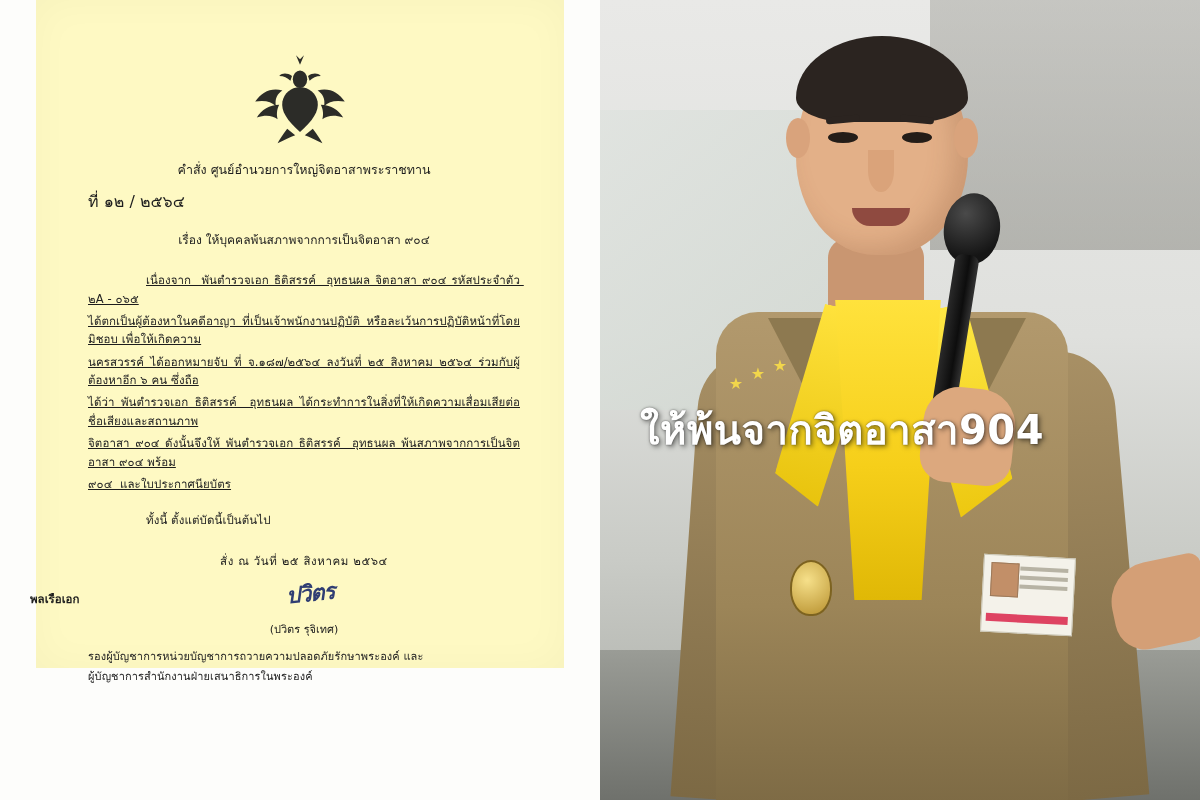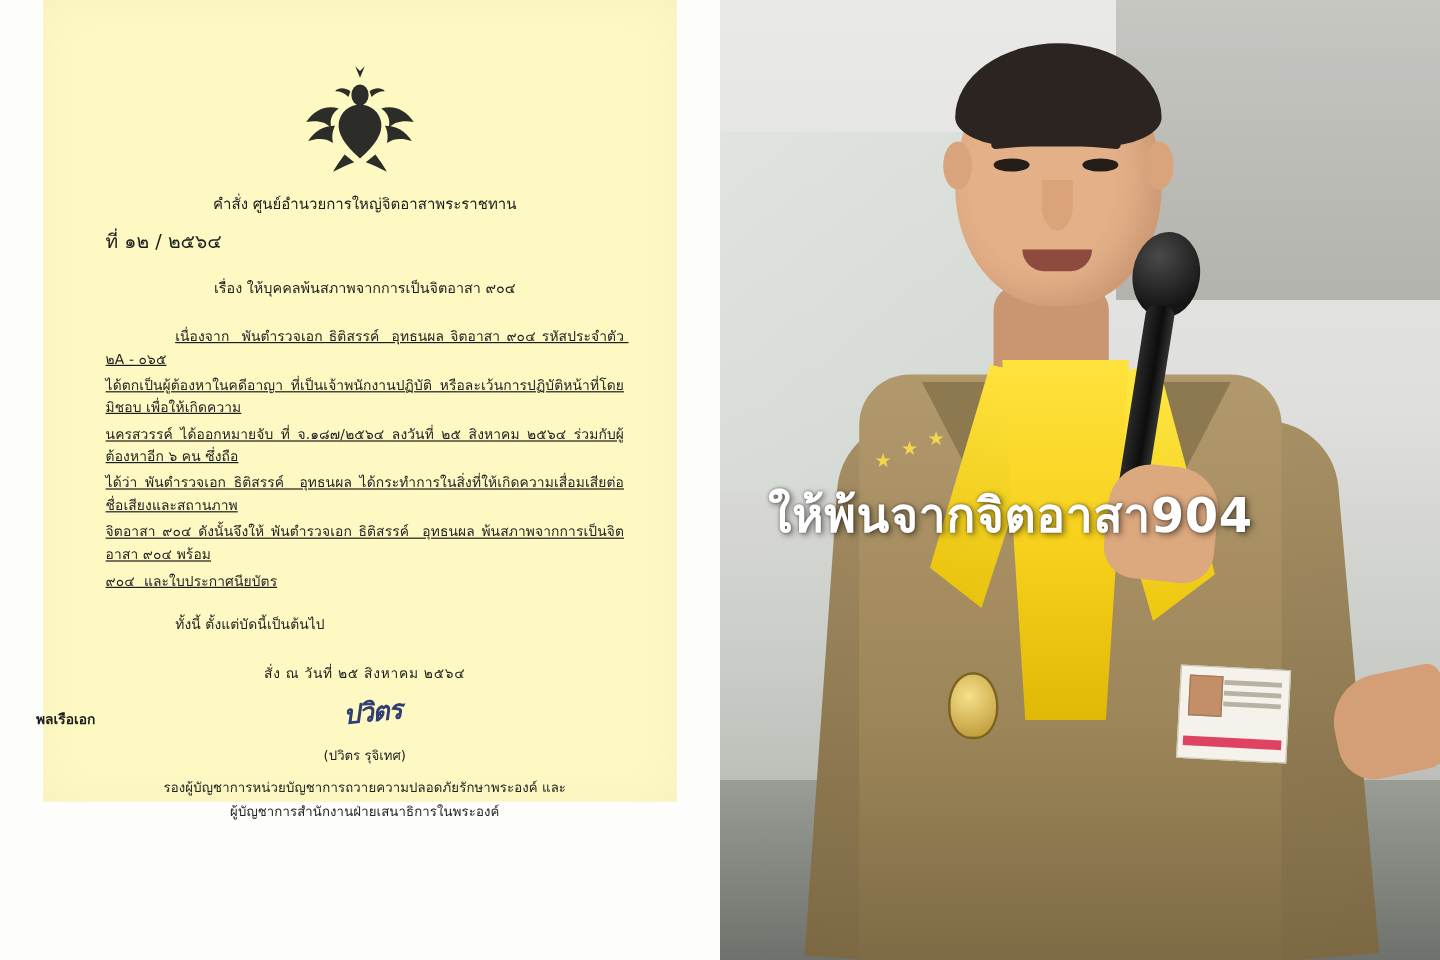--- a/index.html
+++ b/index.html
@@ -54,21 +54,21 @@
     color: #1d1d1d;
     font-family: "DejaVu Sans", sans-serif;
   }
   .ln {
     font-size: 11.5px;
     line-height: 1.62;
     letter-spacing: 0.1px;
     color: #232323;
     white-space: pre-wrap;
   }
-  .center { text-align: center; }
+  .center { text-align: left; }
   .t-head {
     font-size: 12.5px;
     text-align: center;
     margin-bottom: 9px;
   }
   .t-no {
     font-size: 16px;
     text-align: left;
     margin-bottom: 16px;
   }

